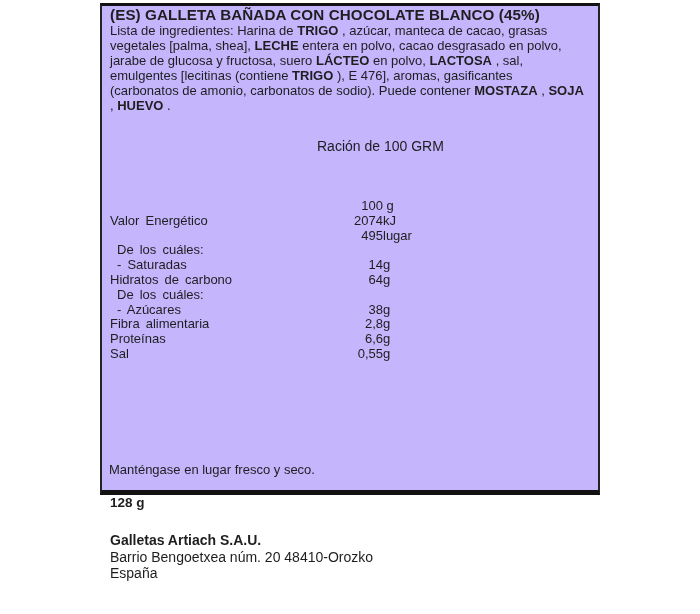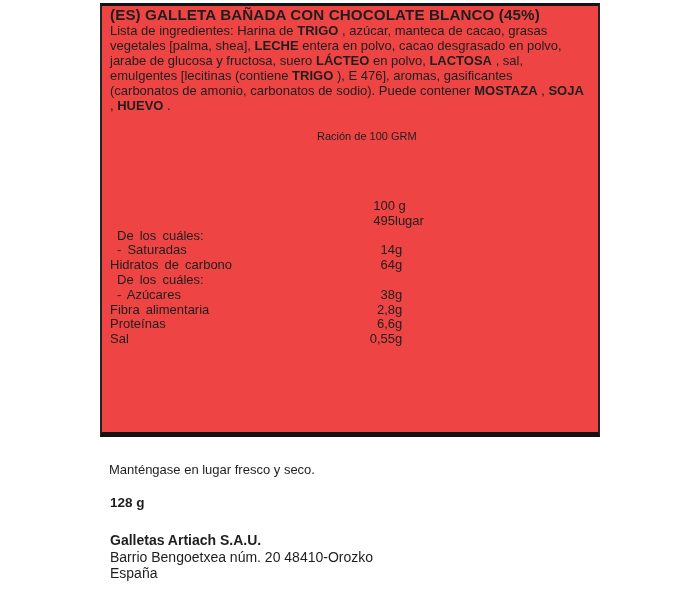--- a/index.html
+++ b/index.html
@@ -16,23 +16,23 @@
     width: 700px;
     height: 614px;
     background: #ffffff;
     overflow: hidden;
   }
   .label-box {
     position: absolute;
     left: 100px;
     top: 3px;
     width: 500px;
-    height: 434px;
+    height: 492px;
     box-sizing: border-box;
-    background: #ef4444;
+    background: #c4b5fd;
     border-top: 3px solid #121212;
     border-bottom: 5px solid #121212;
     border-left: 2px solid #232323;
     border-right: 2px solid #232323;
   }
   .title {
     position: absolute;
     left: 8px;
     top: 0px;
     font-size: 15.2px;
@@ -46,22 +46,22 @@
     top: 17px;
     font-size: 13px;
     line-height: 15px;
   }
   .ing-line {
     white-space: pre;
   }
   .serving {
     position: absolute;
     left: 215px;
-    top: 124px;
-    font-size: 11px;
+    top: 132px;
+    font-size: 14px;
     white-space: nowrap;
   }
   .n-table {
     position: absolute;
     left: 8px;
     top: 193px;
     width: 420px;
   }
   .n-row {
     position: relative;
@@ -72,21 +72,21 @@
   }
   .n-label {
     display: inline-block;
     word-spacing: 2.5px;
   }
   .n-label.indent {
     padding-left: 7px;
   }
   .n-value {
     position: absolute;
-    left: 162px;
+    left: 150px;
     top: 0;
   }
   .n-num {
     display: inline-block;
     width: 123px;
     text-align: right;
     white-space: pre;
   }
   .n-unit {
     white-space: pre;
@@ -131,20 +131,21 @@
         <div class="ing-line"><span>jarabe de glucosa y fructosa, suero </span><b>LÁCTEO</b><span> en polvo, </span><b>LACTOSA</b><span> , sal,</span></div>
         <div class="ing-line"><span>emulgentes [lecitinas (contiene </span><b>TRIGO</b><span> ), E 476], aromas, gasificantes</span></div>
         <div class="ing-line"><span>(carbonatos de amonio, carbonatos de sodio). Puede contener </span><b>MOSTAZA</b><span> , </span><b>SOJA</b></div>
         <div class="ing-line"><span>, </span><b>HUEVO</b><span> .</span></div>
       </div>
 
     <div class="serving">Ración de 100 GRM</div>
 
     <div class="n-table">
         <div class="n-row"><span class="n-label"></span><span class="n-value"><span class="n-num">100</span><span class="n-unit"> g</span></span></div>
+        <div class="n-row"><span class="n-label">Valor Energético</span><span class="n-value"><span class="n-num">2074</span><span class="n-unit">kJ</span></span></div>
         <div class="n-row"><span class="n-label"></span><span class="n-value"><span class="n-num">495</span><span class="n-unit">lugar</span></span></div>
         <div class="n-row"><span class="n-label indent">De los cuáles:</span><span class="n-value"><span class="n-num"></span><span class="n-unit"></span></span></div>
         <div class="n-row"><span class="n-label indent">- Saturadas</span><span class="n-value"><span class="n-num">14</span><span class="n-unit">g</span></span></div>
         <div class="n-row"><span class="n-label">Hidratos de carbono</span><span class="n-value"><span class="n-num">64</span><span class="n-unit">g</span></span></div>
         <div class="n-row"><span class="n-label indent">De los cuáles:</span><span class="n-value"><span class="n-num"></span><span class="n-unit"></span></span></div>
         <div class="n-row"><span class="n-label indent">- Azúcares</span><span class="n-value"><span class="n-num">38</span><span class="n-unit">g</span></span></div>
         <div class="n-row"><span class="n-label">Fibra alimentaria</span><span class="n-value"><span class="n-num">2,8</span><span class="n-unit">g</span></span></div>
         <div class="n-row"><span class="n-label">Proteínas</span><span class="n-value"><span class="n-num">6,6</span><span class="n-unit">g</span></span></div>
         <div class="n-row"><span class="n-label">Sal</span><span class="n-value"><span class="n-num">0,55</span><span class="n-unit">g</span></span></div>
       </div>

